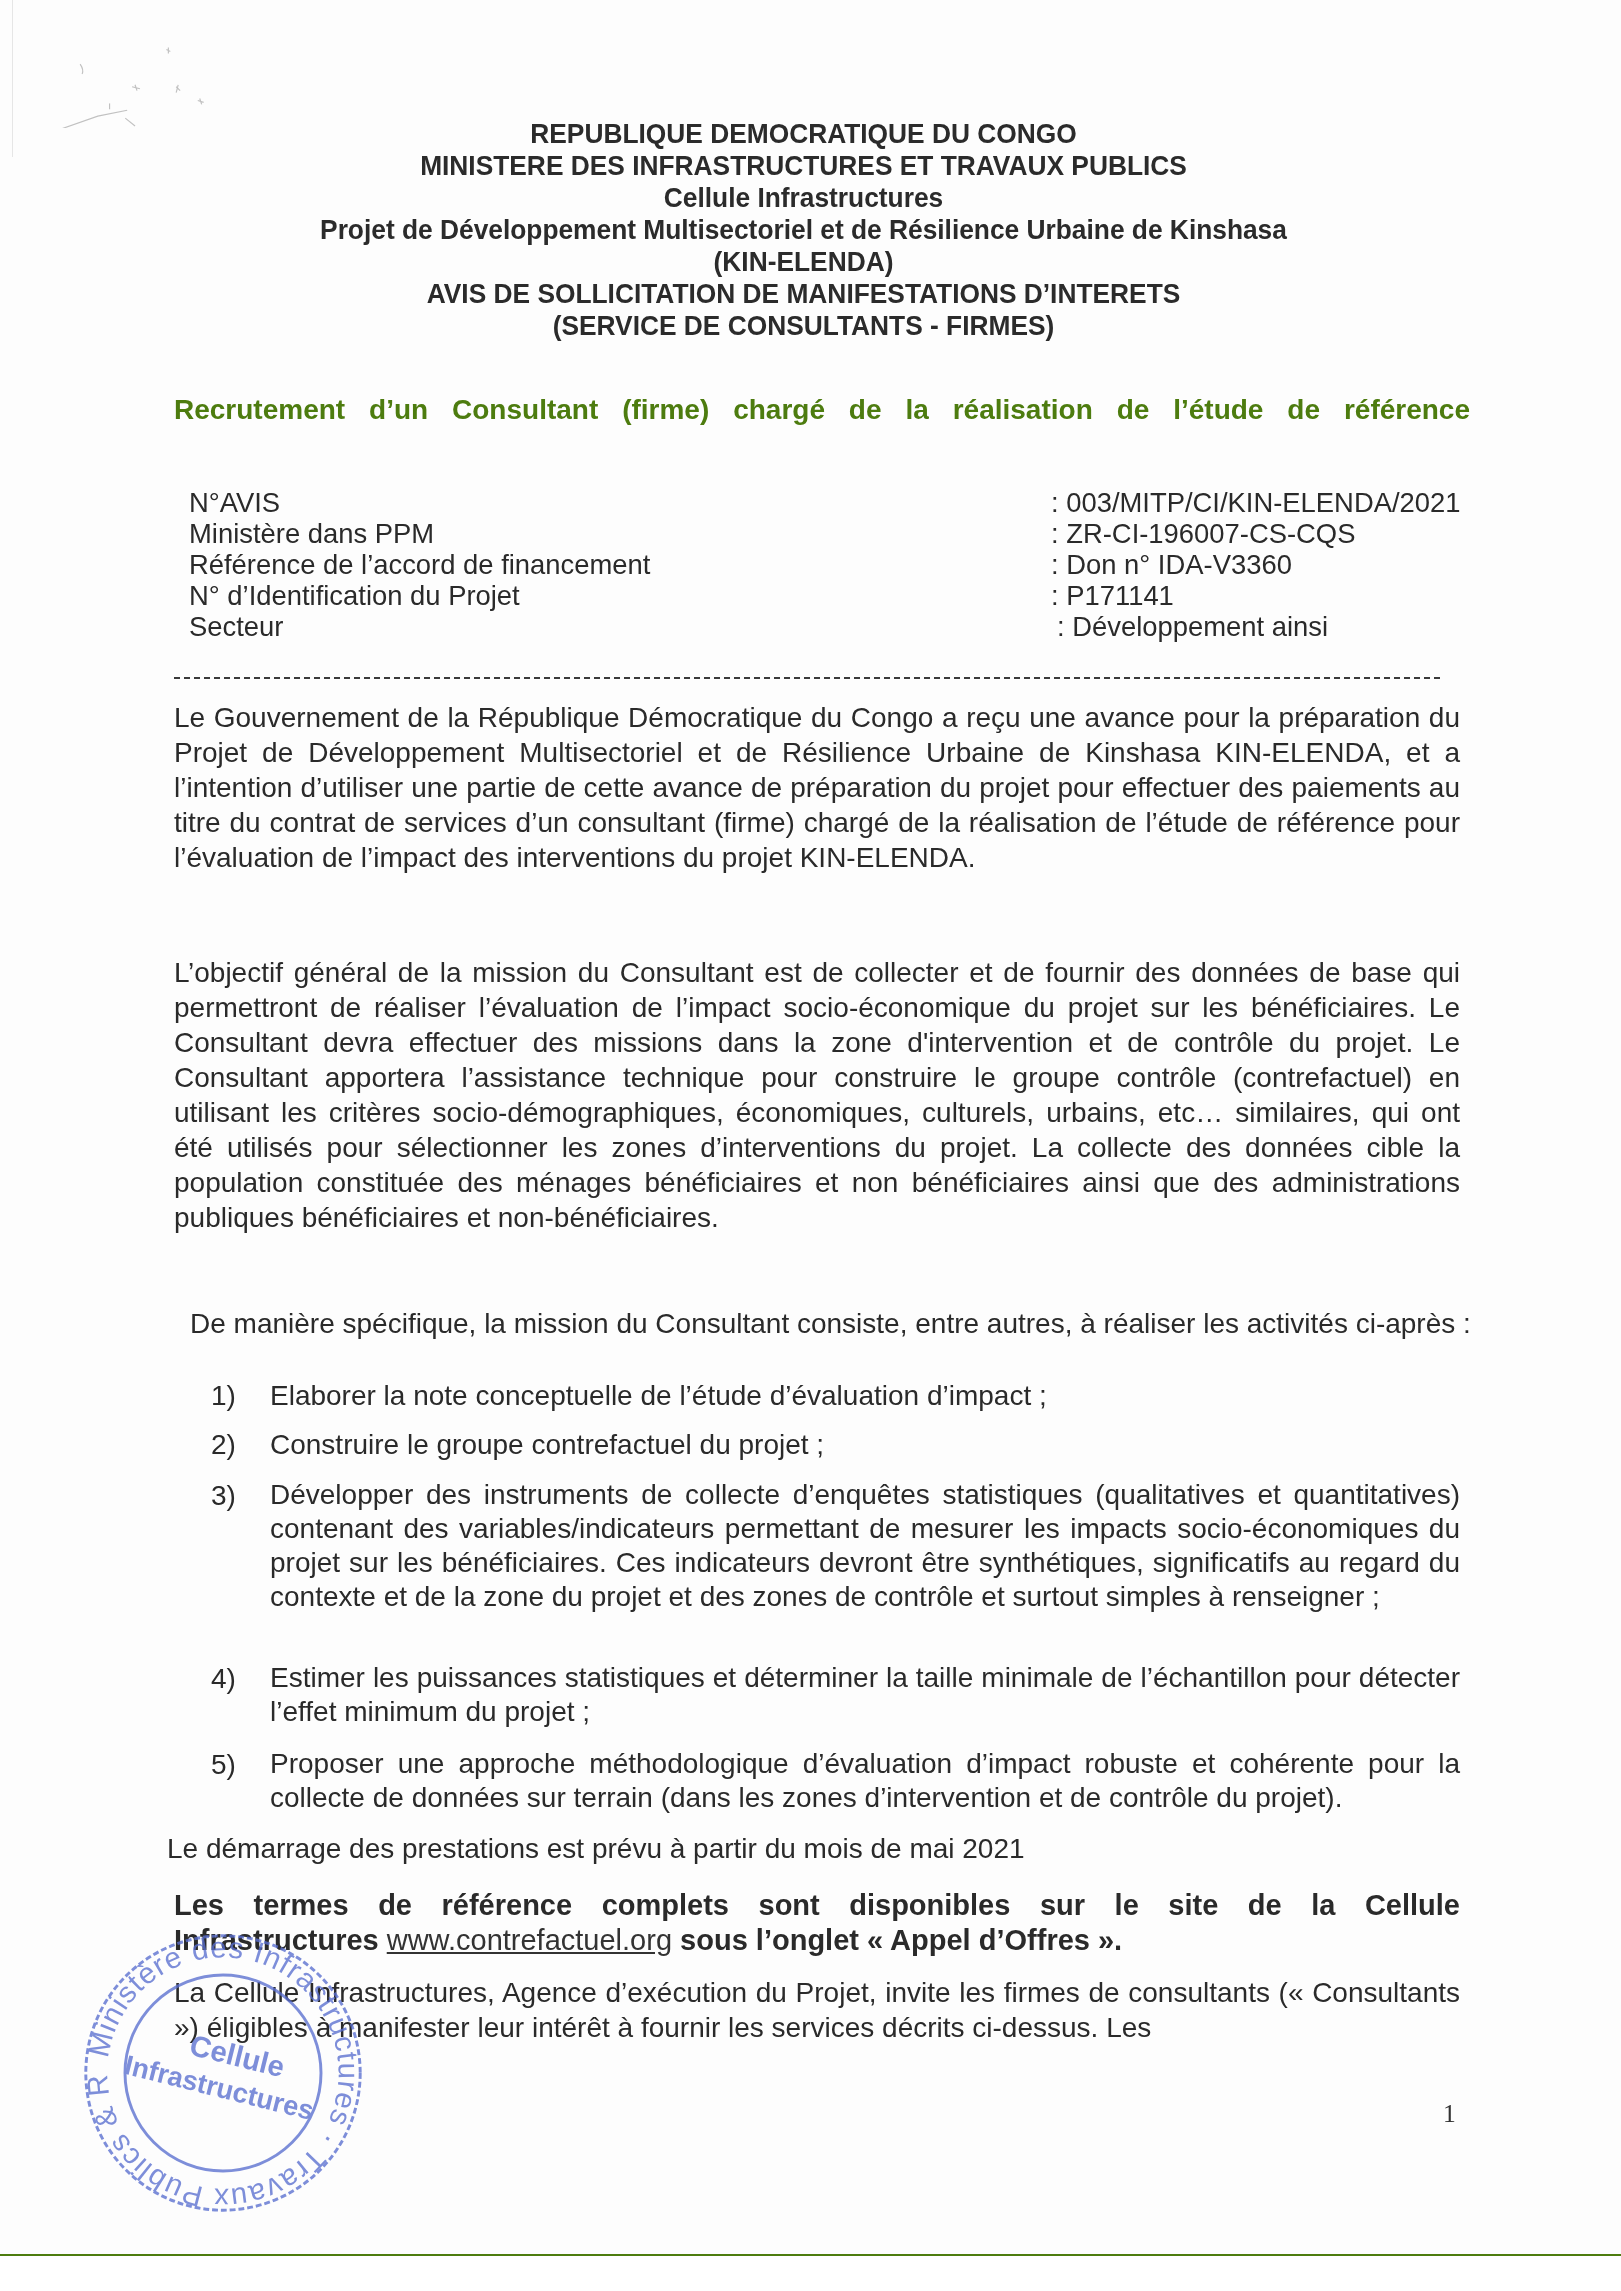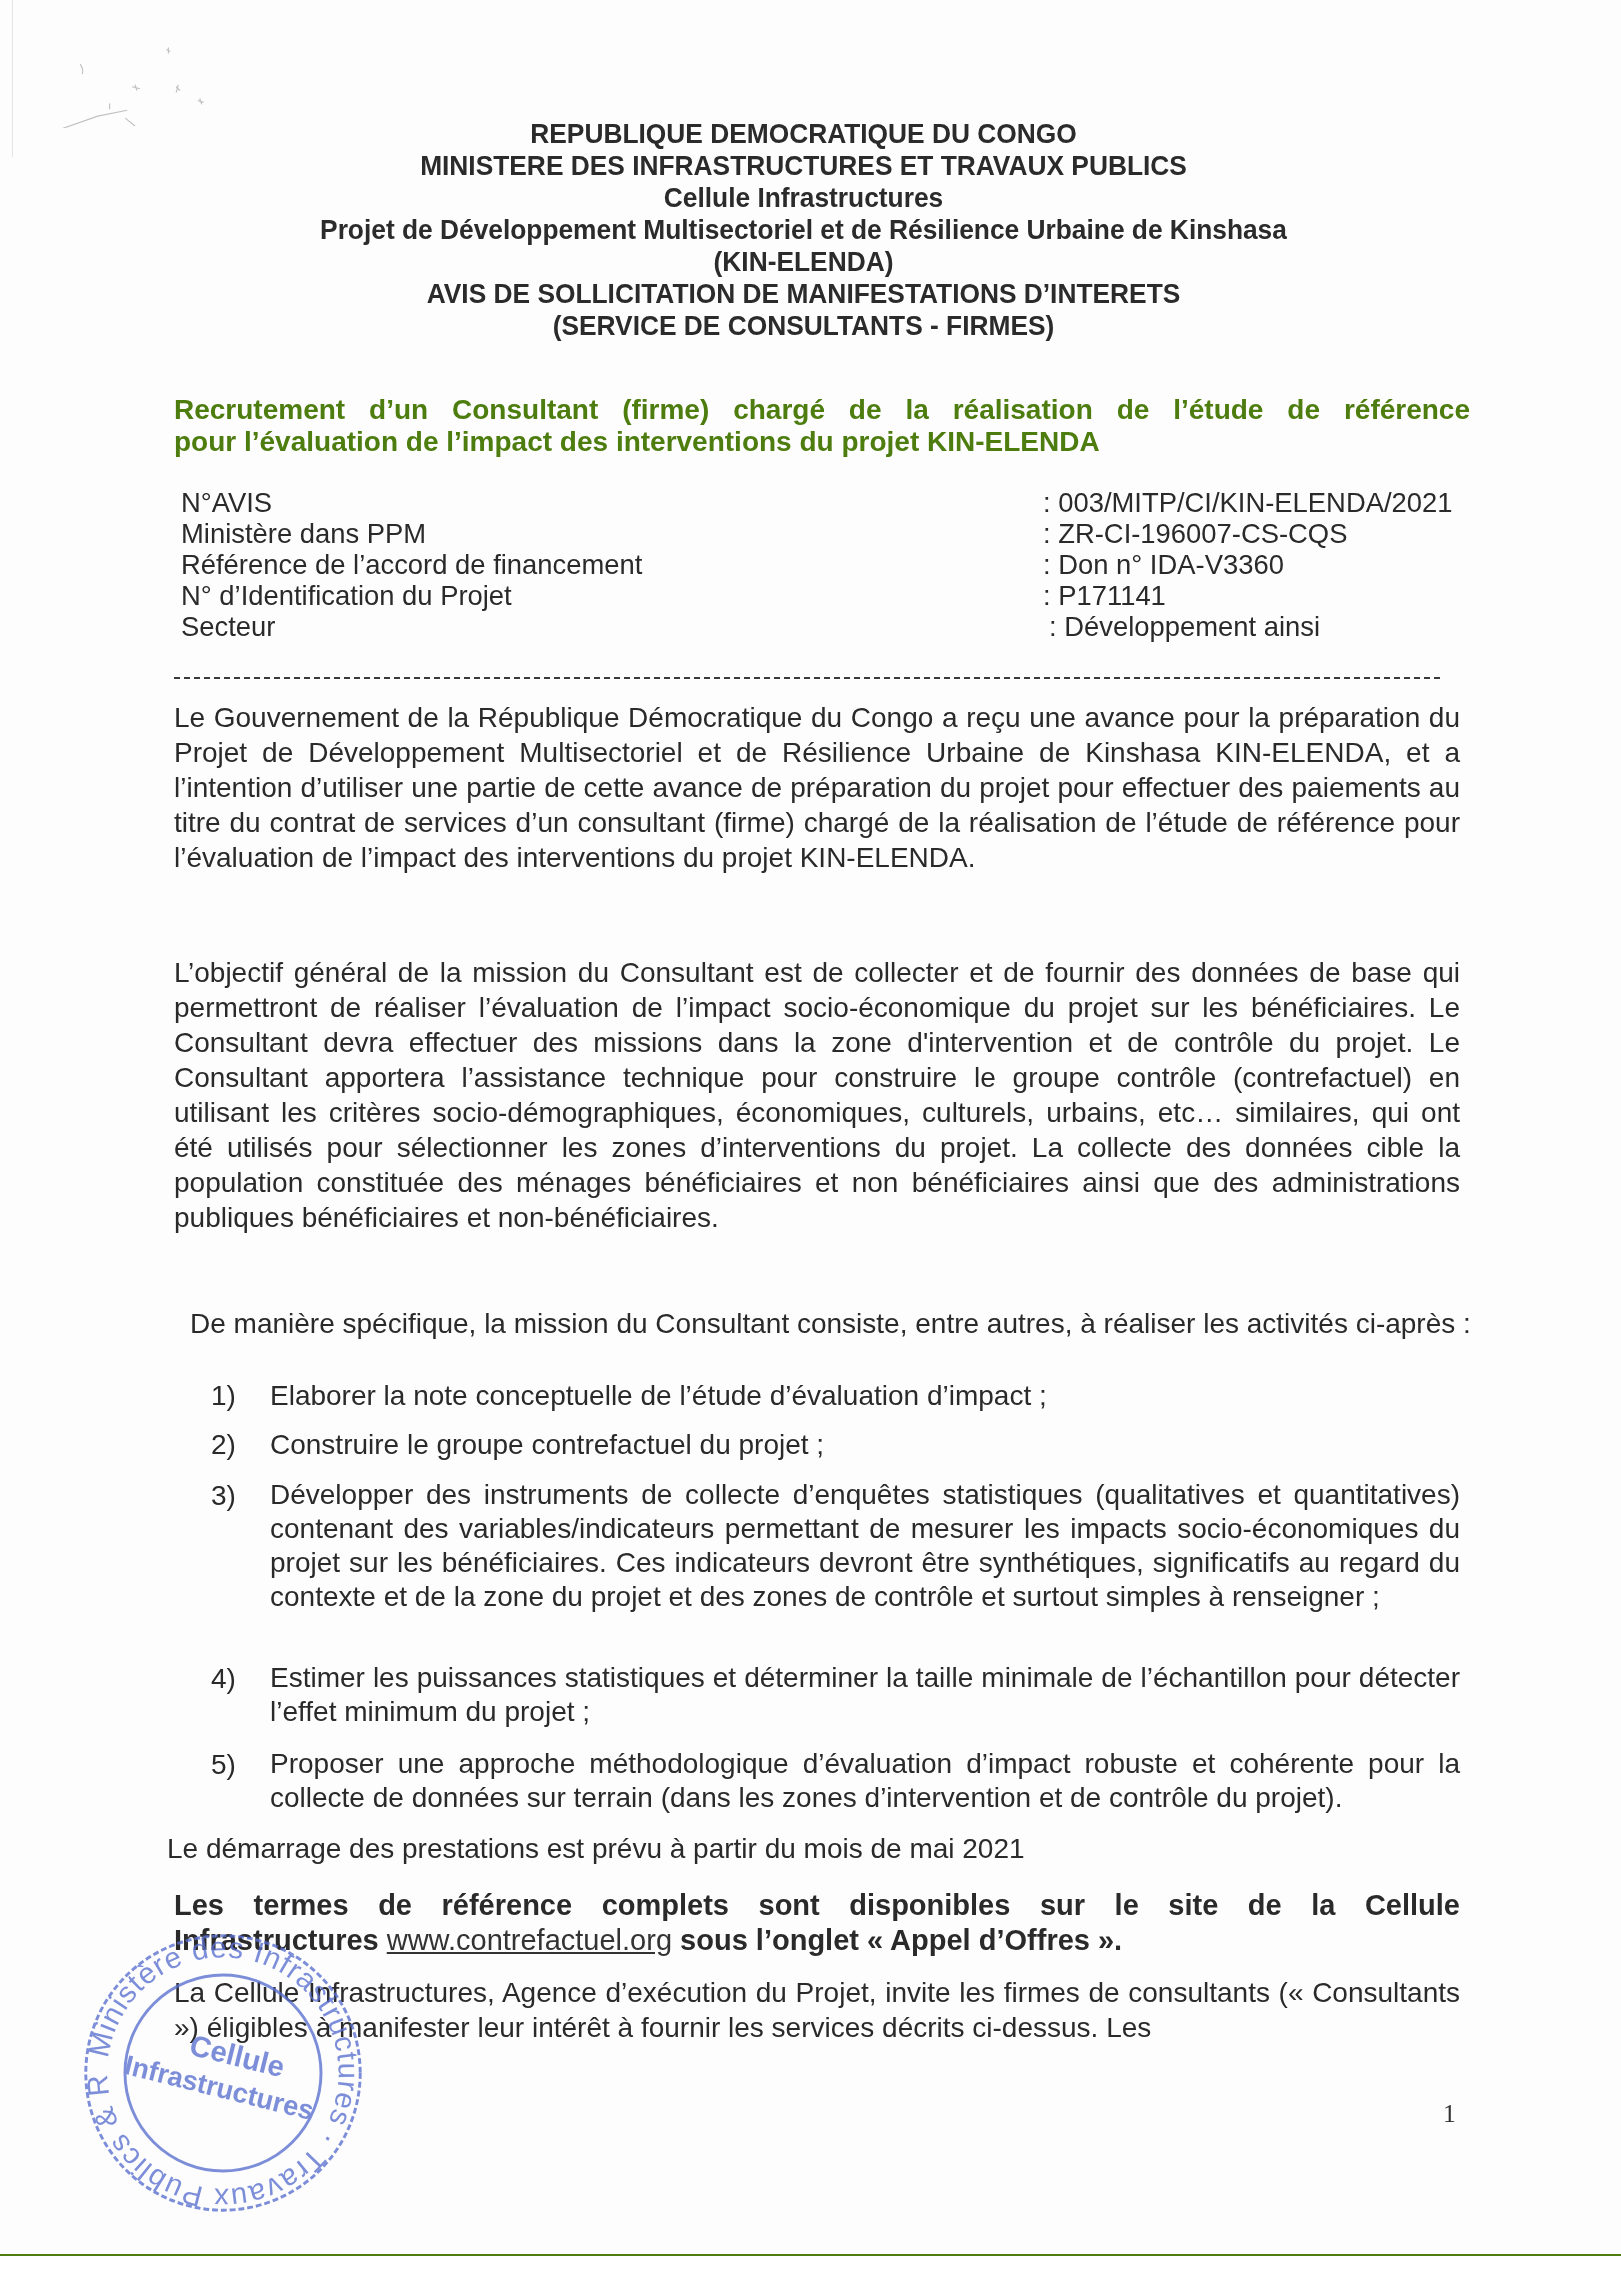--- a/index.html
+++ b/index.html
@@ -21,21 +21,21 @@
   }
   .header div { white-space: nowrap; }
 
   .subtitle {
     position: absolute; left: 174px; width: 1296px; top: 394px;
     font-weight: bold; font-size: 28px; line-height: 32px; text-align: justify; color: #4d7c0f;
   }
   .subtitle .l1 { text-align-last: justify; display: block; }
 
   .ref-table { position: absolute; left: 181px; top: 487px; width: 1294px; font-size: 27.4px; line-height: 31px; }
-  .ref-row { display: flex; }
+  .ref-row { display: flex; margin-left: 8px; }
   .ref-label { width: 676px; }
   .ref-value { flex: 1; padding-left: 186px; }
   .ref-value.shift { padding-left: 192px; }
   .dashes {
     position: absolute; left: 174px; top: 677px; width: 1266px; height: 0;
     border-top: 2.9px dashed #3a3a3a;
   }
 
   .body-text {
     position: absolute; left: 174px; width: 1286px; font-size: 28px; line-height: 35px;
@@ -95,21 +95,20 @@
     <div>MINISTERE DES INFRASTRUCTURES ET TRAVAUX PUBLICS</div>
     <div>Cellule Infrastructures</div>
     <div>Projet de Développement Multisectoriel et de Résilience Urbaine de Kinshasa</div>
     <div>(KIN-ELENDA)</div>
     <div>AVIS DE SOLLICITATION DE MANIFESTATIONS D’INTERETS</div>
     <div>(SERVICE DE CONSULTANTS - FIRMES)</div>
   </div>
 
   <div class="subtitle">
     <span class="l1">Recrutement d’un Consultant (firme) chargé de la réalisation de l’étude de référence</span>
-    <span>pour l’évaluation de l’impact des interventions du projet KIN-ELENDA</span>
   </div>
 
   <div class="ref-table">
     <div class="ref-row">
       <span class="ref-label">N°AVIS</span>
       <span class="ref-value">: 003/MITP/CI/KIN-ELENDA/2021</span>
     </div>
     <div class="ref-row">
       <span class="ref-label">Ministère dans PPM</span>
       <span class="ref-value">: ZR-CI-196007-CS-CQS</span>

